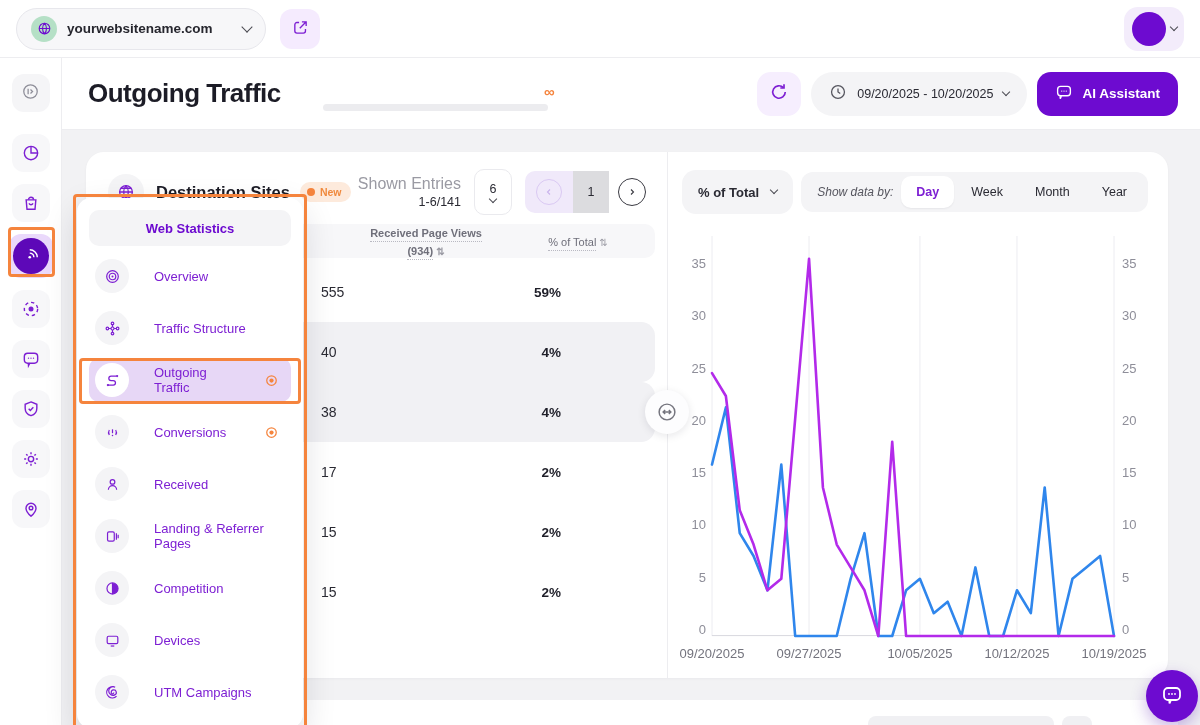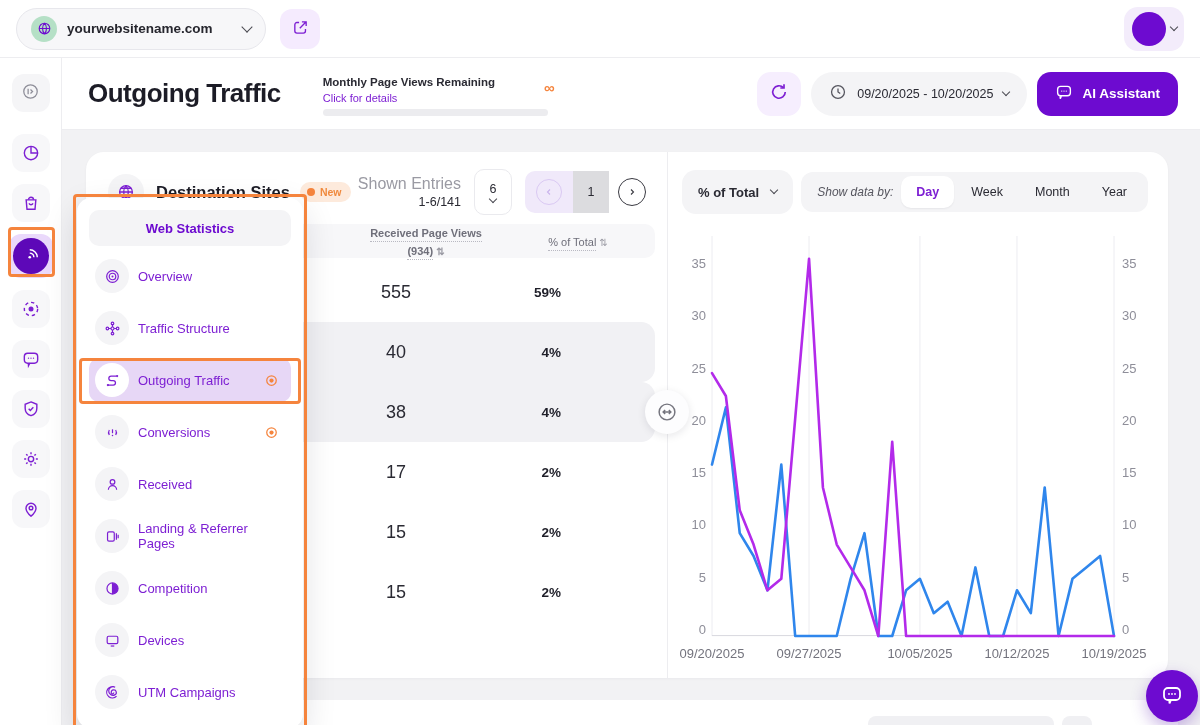--- a/index.html
+++ b/index.html
@@ -74,21 +74,21 @@
   .pg-next .circ { width:28px; height:28px; border-radius:50%; border:1.6px solid #3a3a42; color:#3a3a42; display:flex; align-items:center; justify-content:center; }
 
   .colhead { margin-top:10px; height:34px; background:#f7f7f9; border-radius:10px; display:flex; align-items:center; } 
   .col-label { font-size:11px; color:#6f6f7a; border-bottom:1px dotted #b9b9c2; padding-bottom:2px; }
   .sort-glyph { font-size:10px; color:#9a9aa3; margin-left:3px; }
 
   .rows { margin-top:4px; display:flex; flex-direction:column; }
   .t-row { height:60px; display:flex; align-items:center; border-radius:14px; }
   .t-row.selected { background:#f1f1f4; }
   .cell-frag { flex:1; padding-left:4px; font-size:12px; color:#9a9aa3; overflow:hidden; white-space:nowrap; }
-  .cell-views { width:150px; text-align:center; font-size:18px; color:#2a2a33; }
+  .cell-views { width:150px; text-align:left; font-size:14px; color:#2a2a33; }
   .cell-pct { width:90px; text-align:right; font-size:13.5px; font-weight:bold; color:#1f1f29; }
   .cell-donut { width:30px; margin-left:14px; margin-right:50px; }
   .donut { width:30px; height:30px; border-radius:50%; background:conic-gradient(var(--c) var(--p), #ececf0 0); position:relative; }
   .donut::after { content:""; position:absolute; inset:6px; border-radius:50%; background:var(--hole,#fff); }
   .hd-views { width:150px; text-align:center;font-weight:bold; }
   .hd-pct { width:154px; text-align:center; }
 
   
   .chart-controls { display:flex; align-items:center; }
   .metric-pill { height:44px; border-radius:14px; background:#f4f4f6; display:flex; align-items:center; gap:12px; padding:0 16px; cursor:pointer; }
@@ -111,21 +111,21 @@
   
   .below-card { position:absolute; left:24px; right:22px; top:642px; height:62px; background:#fff; border-radius:14px 14px 0 0; }
   .skel-pill { position:absolute; top:16px; height:16px; border-radius:8px; background:#f0f0f3; }
 
   
   .popup { position:absolute; left:77px; top:198px; width:226px; height:530px; background:#fff; border-radius:14px;
     box-shadow:0 12px 34px rgba(20,20,40,.14); z-index:40; padding:12px 12px 0 12px; }
   .popup-head { height:36px; background:#f4f4f6; border-radius:10px; display:flex; align-items:center; justify-content:center; }
   .popup-head span { font-size:13px; font-weight:bold; color:#6d0bd0; }
   .menu-list { margin-top:8px; display:flex; flex-direction:column; gap:8px; }
-  .menu-item { height:44px; display:flex; align-items:center; gap:9px; padding:0 6px 0 6px; border-radius:10px; cursor:pointer; }
+  .menu-item { height:44px; display:flex; align-items:center; gap:25px; padding:0 6px 0 6px; border-radius:10px; cursor:pointer; }
   .menu-item.active { background:#e7d7f6; }
   .mi-ico { width:34px; height:34px; border-radius:50%; background:#f4f4f6; display:flex; align-items:center; justify-content:center; color:#7d1fd3; flex:none; }
   .menu-item.active .mi-ico { background:#fff; }
   .mi-label { font-size:13px; color:#7d1fd3; font-weight:500; }
   .mi-flag { margin-left:auto; margin-right:6px; color:#f5843d; display:flex; }
 
   
   .obox { position:absolute; border:3px solid #f5843d; z-index:50; border-radius:4px; pointer-events:none; }
   .obox.sidebar-box { left:8px; top:227px; width:47px; height:50px; }
   .obox.popup-box { left:73px; top:194px; width:234px; height:540px; }
@@ -246,24 +246,20 @@
           </span>
         </div>
       </div>
   </aside>
 
   <div class="content">
     <div class="pagehead">
       <h1 class="page-title">Outgoing Traffic</h1>
       <div class="quota">
         <div class="quota-top">
-          <div>
-            <span class="quota-title">Monthly Page Views Remaining</span>
-            <a class="quota-link">Click for details</a>
-          </div>
           <span class="quota-inf">∞</span>
         </div>
         <div class="quota-bar"></div>
       </div>
       <div class="head-actions">
         <button class="refresh-btn">
           <span>
             <svg width="20" height="20" viewBox="0 0 24 24" fill="none" stroke="currentColor" stroke-width="2">
                 <path d="M19.5 12a7.5 7.5 0 1 1-2.2-5.3"></path>
                 <path d="M18 2.8v4.4h-4.4"></path>

